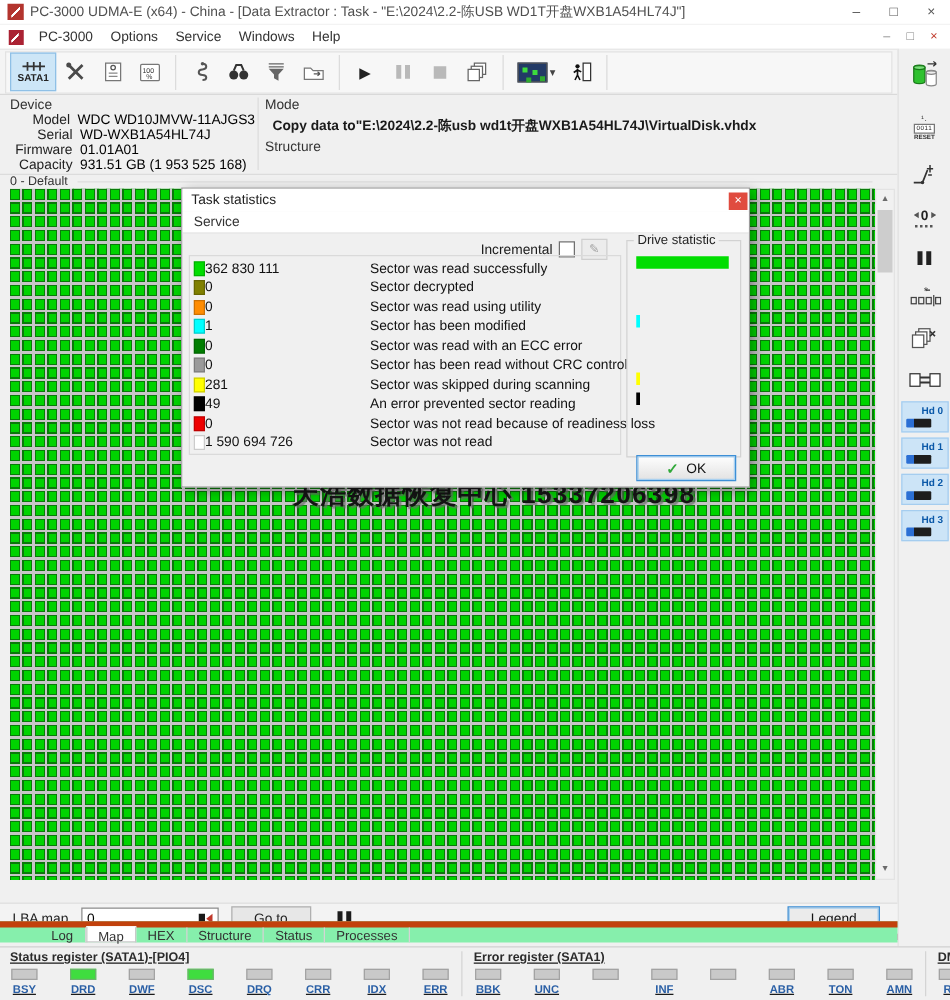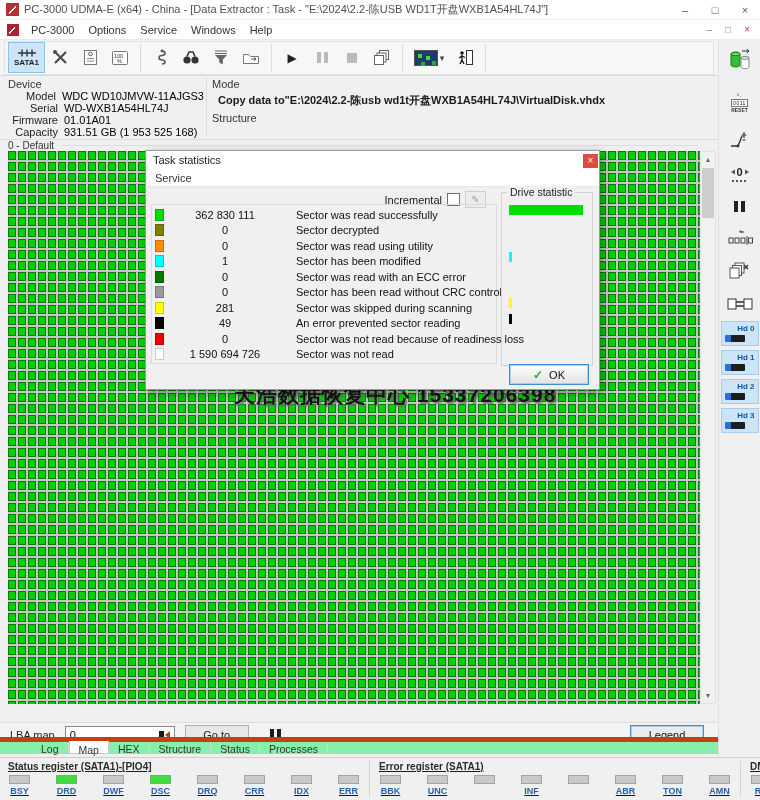--- a/index.html
+++ b/index.html
@@ -118,21 +118,21 @@
     line-height:13px; text-align:center; margin-right:1px; margin-top:1px; }
   .dlg-menu { height:17px; background:#fff; display:flex; align-items:center; padding-left:9px; color:#333; }
   .dlg-body { position:relative; height:203px; background:#f0f0f0; border-top:1px solid #e6e6e6; }
   .inc-row { position:absolute; top:4px; left:0; width:340px; display:flex; justify-content:flex-end; align-items:center; gap:5px; }
   .inc-check { width:13px; height:13px; background:#fff; border:1px solid #707070; }
   .inc-edit { width:21px; height:17px; background:#ececec; border:1px solid #cfcfcf; color:#a5a5a5;
     font-size:10px; text-align:center; line-height:15px; }
   .stat-list { position:absolute; left:5px; top:17px; width:346px; height:160px; border:1px solid #dadada; padding-top:2px; }
   .stat-row { display:flex; align-items:center; height:15.5px; }
   .swatch { width:9px; height:12px; margin-left:3px; border:1px solid rgba(0,0,0,.2); flex:none; }
-  .cnt { width:122px; text-align:center; color:#111; flex:none; }
+  .cnt { width:122px; text-align:left; color:#111; flex:none; }
   .desc { margin-left:10px; color:#111; white-space:nowrap; }
   .drive-stat { position:absolute; left:355px; top:5px; width:92px; height:174px; border:1px solid #d2d2d2; }
   .ds-caption { position:absolute; top:-7px; left:5px; background:#f0f0f0; padding:0 3px; font-size:10.5px; color:#222; }
   .ds-bars { padding:12px 0 0 7px; }
   .ds-row { height:15.5px; }
   .ds-bar { height:10px; }
   .ok-btn { position:absolute; right:10px; bottom:4px; width:80px; height:21px;
     background:linear-gradient(#fefefe,#e2e2e2); border:1px solid #3d8fd6; box-shadow:0 0 0 1px #a8d0f0 inset;
     display:flex; align-items:center; justify-content:center; gap:6px; color:#111; }
   .ok-check { color:#2fa838; font-weight:bold; font-size:12px; }

